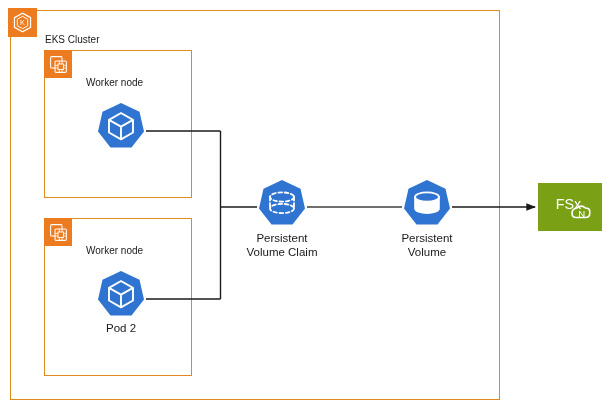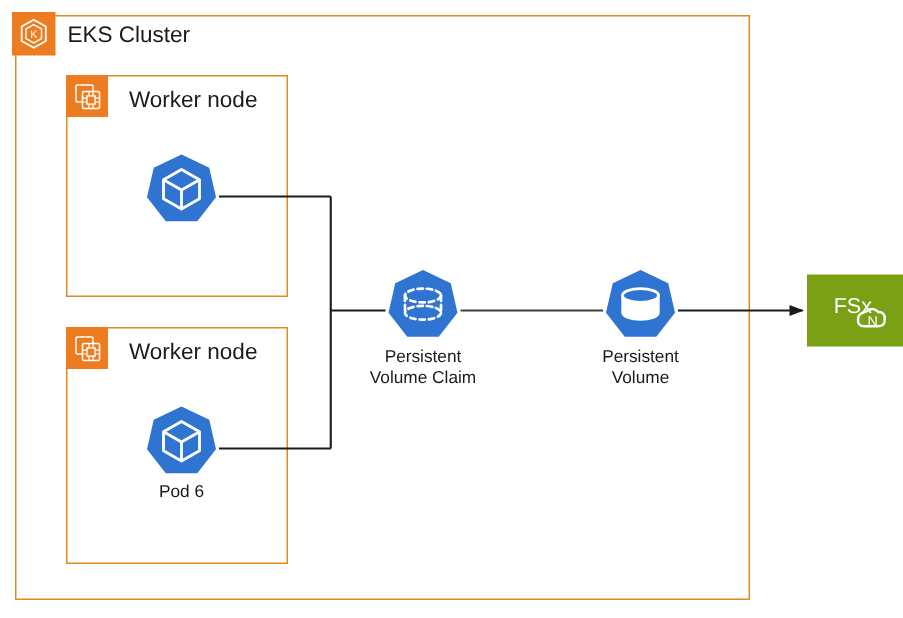--- a/index.html
+++ b/index.html
@@ -36,24 +36,25 @@
     justify-content: center;
   }
   #eks-icon-tile { left: 8px; top: 8px; width: 29px; height: 29px; }
   .worker-icon-tile { width: 28px; height: 28px; }
   #worker-icon-tile-1 { left: 44px; top: 50px; }
   #worker-icon-tile-2 { left: 44px; top: 218px; }
 
   
   .group-title {
     position: absolute;
-    font-size: 15px;
+    font-size: 10px;
     color: #1a1a1a;
     white-space: nowrap;
     line-height: 1;
+    margin-top: 19px;
   }
   #eks-cluster-title { left: 45px; top: 16px; }
   #worker-node-title-1 { left: 86px; top: 59px; }
   #worker-node-title-2 { left: 86px; top: 227px; }
 
   
   .node-icon {
     position: absolute;
     width: 52px;
     height: 52px;
@@ -193,21 +194,21 @@
 
   <svg class="node-icon" id="pod-2-icon" viewBox="0 0 52 52">
     <polygon points="26,2 44.5,10.8 49,30.5 36.5,46.5 15.5,46.5 3,30.5 7.5,10.8" fill="#2f74d0"></polygon>
     <g fill="none" stroke="#ffffff" stroke-width="1.9" stroke-linejoin="round">
       <polygon points="26,12 38,18.8 38,31.5 26,38.3 14,31.5 14,18.8"></polygon>
       <line x1="14" y1="18.8" x2="26" y2="25.6"></line>
       <line x1="38" y1="18.8" x2="26" y2="25.6"></line>
       <line x1="26" y1="25.6" x2="26" y2="38.3"></line>
     </g>
   </svg>
-  <div class="node-label" id="pod-2-label">Pod 6</div>
+  <div class="node-label" id="pod-2-label">Pod 2</div>
 
   <svg class="node-icon" id="pvc-icon" viewBox="0 0 52 52">
     <polygon points="26,2 44.5,10.8 49,30.5 36.5,46.5 15.5,46.5 3,30.5 7.5,10.8" fill="#2f74d0"></polygon>
     <g fill="none" stroke="#ffffff" stroke-width="1.8" stroke-dasharray="3.6 2.6" stroke-linecap="round">
       <ellipse cx="26" cy="19" rx="12" ry="4.6"></ellipse>
       <ellipse cx="26" cy="30.5" rx="12" ry="4.6"></ellipse>
       <line x1="14" y1="19" x2="14" y2="30.5"></line>
       <line x1="38" y1="19" x2="38" y2="30.5"></line>
     </g>
   </svg>

